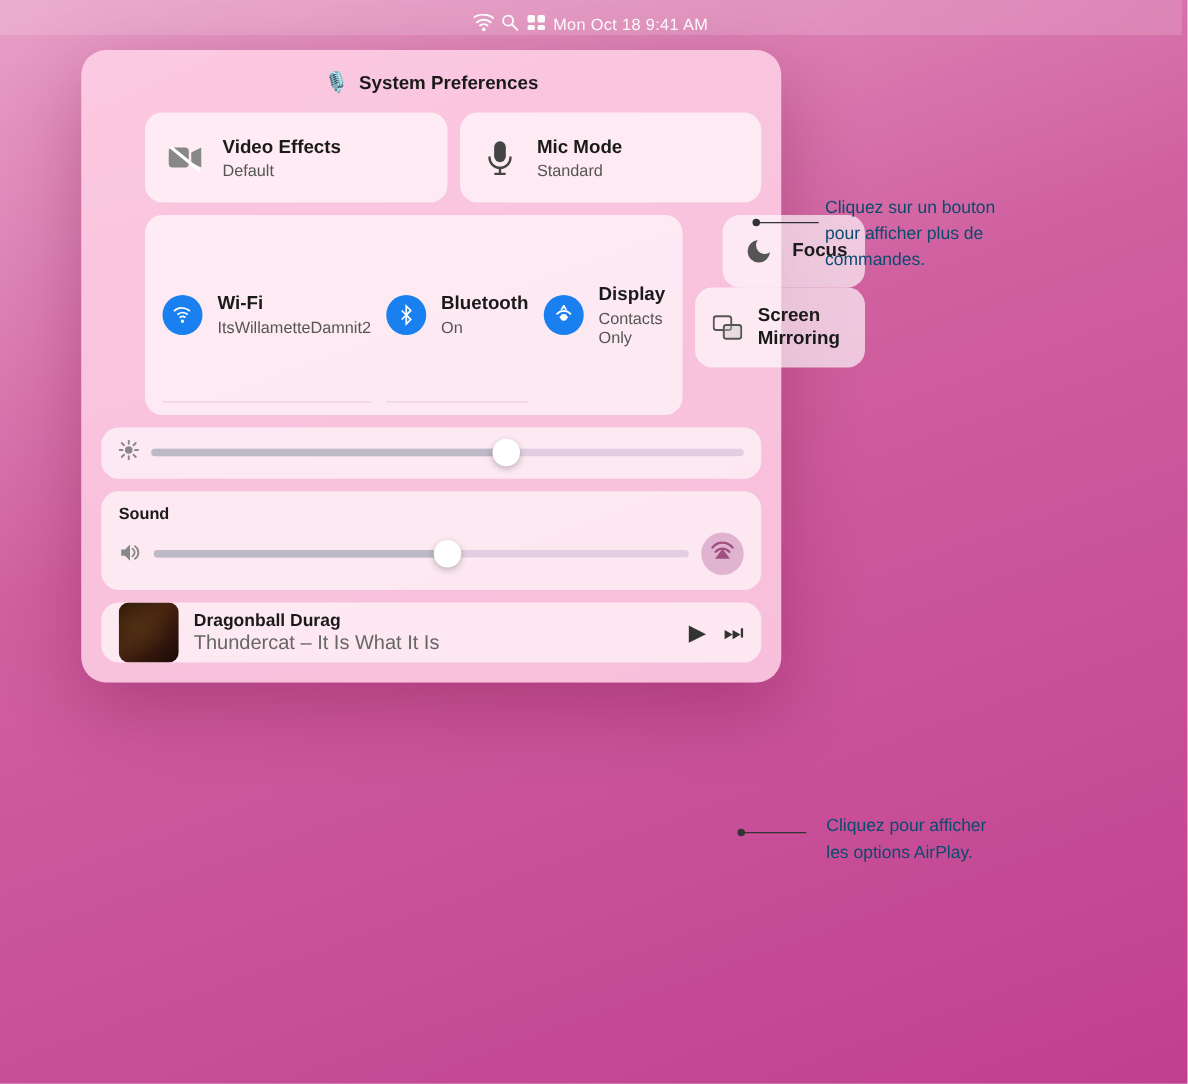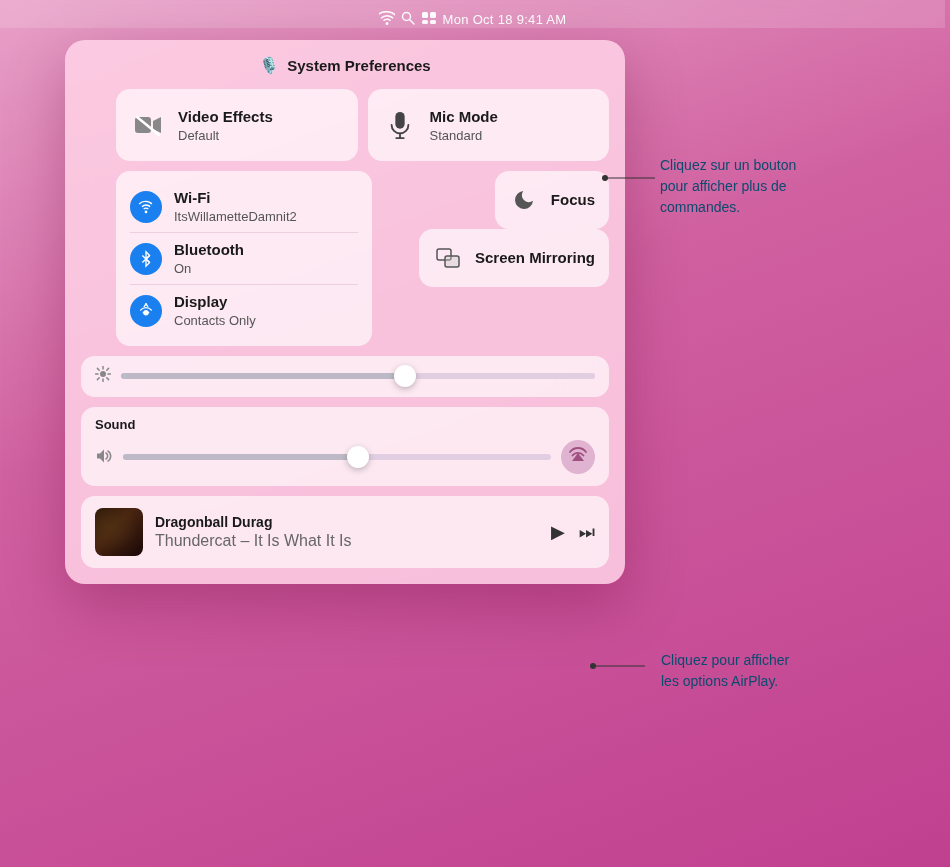--- a/index.html
+++ b/index.html
@@ -117,22 +117,22 @@
     }
     .tile-subtitle {
       font-size: 13px;
       color: #555;
       margin-top: 2px;
     }
 
     
     .tile-cluster {
       display: flex;
-      flex-direction: column;
-      gap: 0;
+      flex-direction: row;
+      gap: 12px;
       padding: 10px 14px;
       min-height: 160px;
     }
     .cluster-item {
       display: flex;
       align-items: center;
       gap: 12px;
       padding: 8px 0;
       border-bottom: 1px solid rgba(200,150,180,0.3);
     }
@@ -229,21 +229,21 @@
       justify-content: center;
       cursor: pointer;
       flex-shrink: 0;
     }
     .airplay-btn svg { width: 20px; height: 20px; }
 
     
     .now-playing {
       background: rgba(255,255,255,0.65);
       border-radius: 14px;
-      padding: 12px 14px;
+      padding: 0 14px;
       display: flex;
       align-items: center;
       gap: 12px;
     }
     .album-art {
       width: 48px; height: 48px;
       border-radius: 8px;
       background: linear-gradient(135deg, #2a1a0a 0%, #3a2010 50%, #1a0808 100%);
       flex-shrink: 0;
       overflow: hidden;

